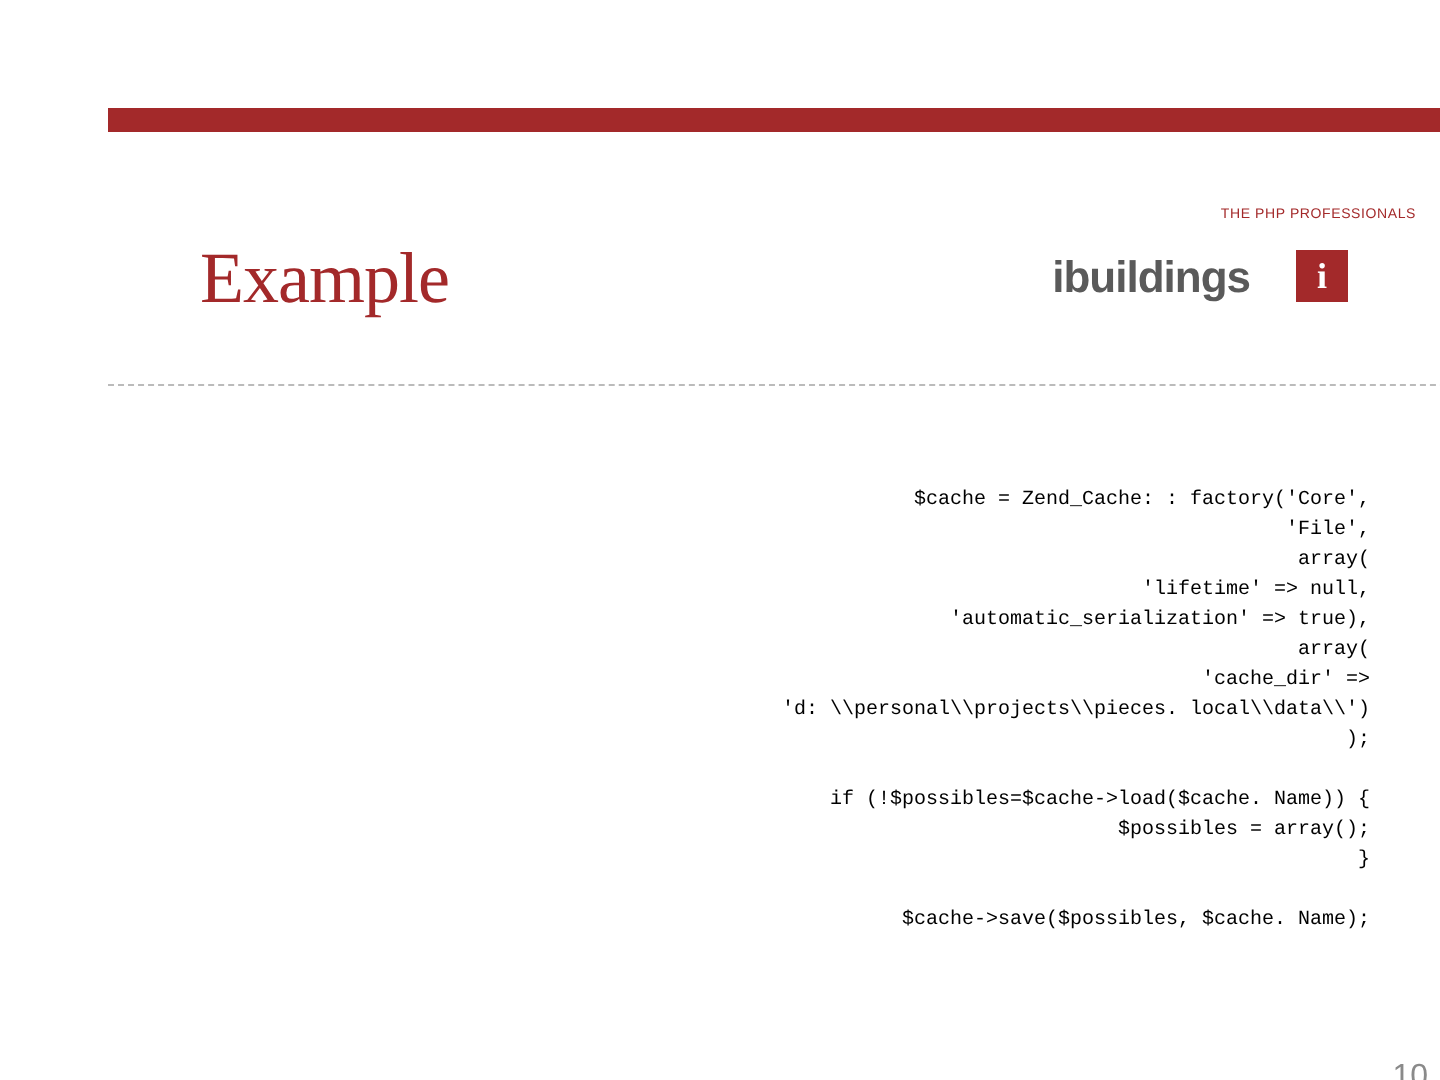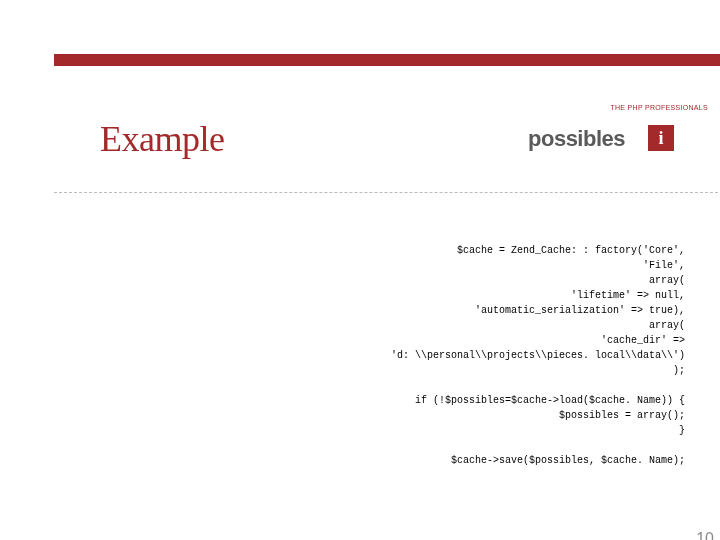--- a/index.html
+++ b/index.html
@@ -93,21 +93,21 @@
   }
 </style>
 </head>
 <body>
 
 <div class="topbar"></div>
 
 <div class="header">
   <div class="title">Example</div>
   <div class="logo">
-    <span class="logo-text">possibles</span>
+    <span class="logo-text">ibuildings</span>
     <span class="logo-box">i</span>
   </div>
 </div>
 <div class="logo-sub">THE PHP PROFESSIONALS</div>
 
 <div class="content">
   <div class="code">$cache = Zend_Cache: : factory('Core',
             'File',
             array(
                 'lifetime' =&gt; null,

